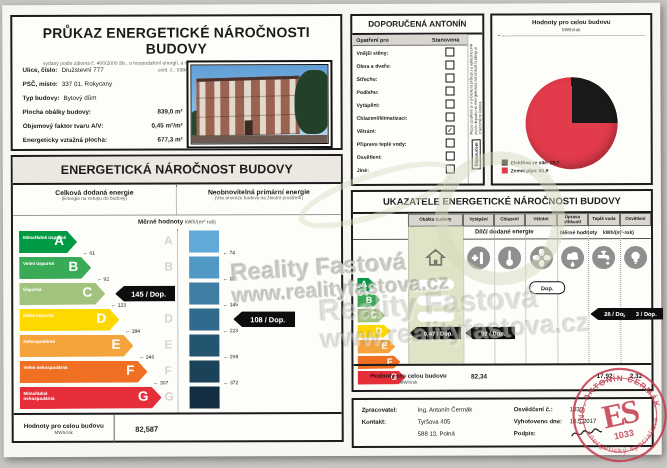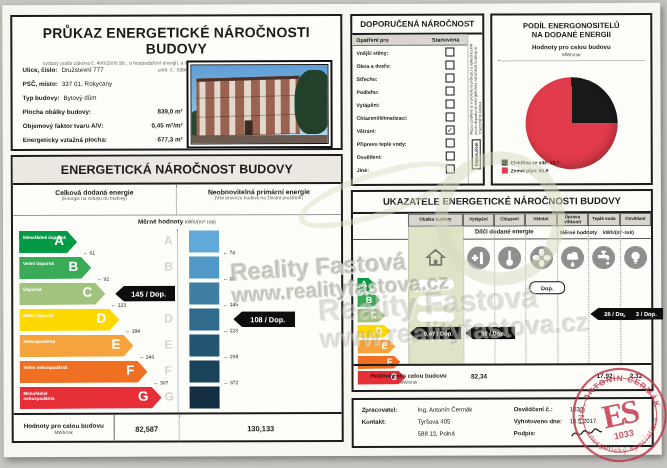--- a/index.html
+++ b/index.html
@@ -259,26 +259,25 @@
         <div class="thr" style="left:46px;top:151px">← 372</div>
         <div class="marker" style="left:56px;top:83px;width:62px;height:16px">108 / Dop.</div>
       </div>
     </div>
     <div class="totrow">
       <div class="totlab b c">
         <span>Hodnoty pro celou budovu</span>
         <span class="u">MWh/rok</span>
       </div>
       <div class="tv1 b c">82,587</div>
-      <div class="tv2 b">130,133</div>
     </div>
   </div>
 
   <div id="p3" class="panel">
-    <div class="hdr b c">DOPORUČENÁ NÁROČNOST</div>
+    <div class="hdr b c">DOPORUČENÁ ANTONÍN</div>
     <div class="body">
       <div class="tbl">
         <div class="thead">
           <span>Opatření pro</span>
           <span>Stanovena</span>
         </div>
         <div class="mrow">
               <span class="mlabel">Vnější stěny:</span>
               <span class="mbox"></span>
             </div>
@@ -320,24 +319,20 @@
             </div>
       </div>
       <div class="side">
         <div class="vnote">Popis opatření je v protokolu průkazu a vyhodnocení jejich dopadu na energetickou náročnost budovy je znázorněno šipkou</div>
         <div class="vbadge">Doporučení</div>
       </div>
     </div>
   </div>
 
   <div id="p4" class="panel">
-    <div class="t b c">
-      <span>PODÍL ENERGONOSITELŮ</span><br>
-      <span>NA DODANÉ ENERGII</span>
-    </div>
     <div class="st b c">
       <span>Hodnoty pro celou budovu</span><br>
       <span class="su">MWh/rok</span>
     </div>
     <div class="dots"></div>
     <div id="pie"></div>
     <div class="legend">
       <div class="lrow">
             <span class="sw" style="background: rgb(26, 26, 26);"></span>
             <span class="ltx">Elektřina ze sítě: 20,7</span>

